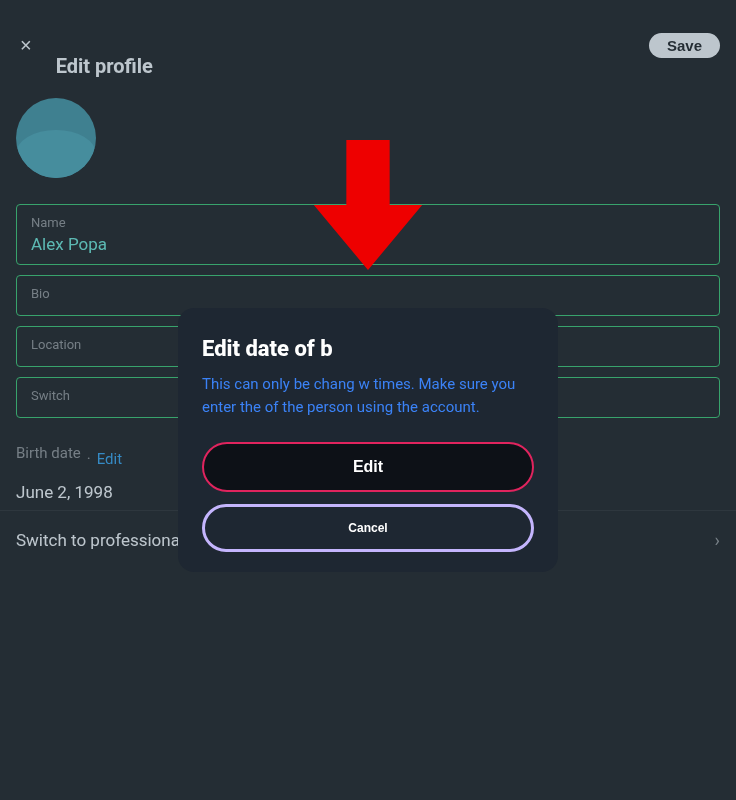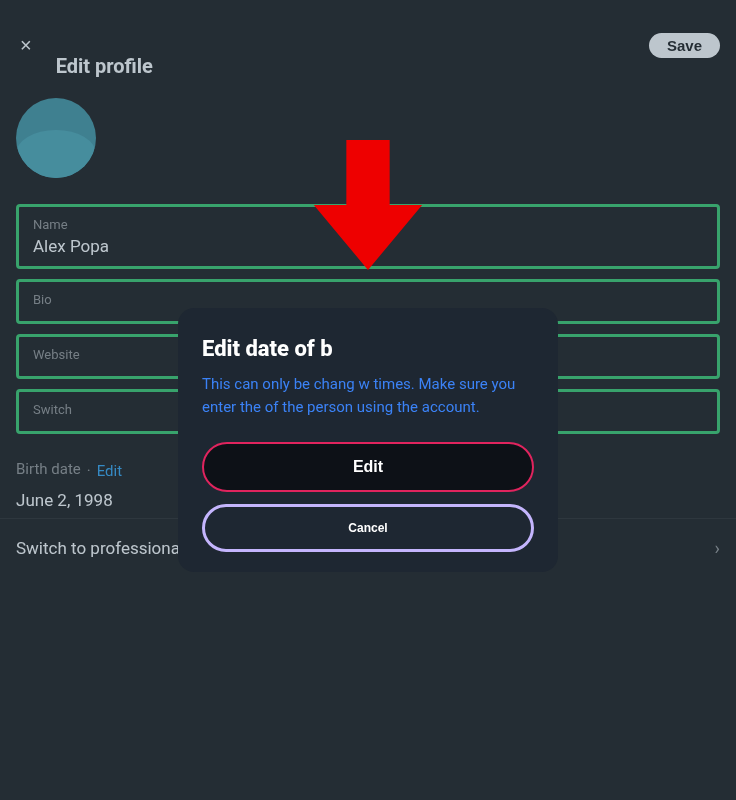--- a/index.html
+++ b/index.html
@@ -75,53 +75,53 @@
       width: 100%;
       height: 60%;
       background: #3aa0b0;
       border-radius: 50% 50% 0 0;
       position: absolute;
       bottom: 0;
     }
 
     
     .form-field {
-      border: 3px solid #22c55e;
+      border: 1px solid #22c55e;
       border-radius: 4px;
       margin: 10px 16px;
       padding: 10px 14px;
       position: relative;
       background: #000;
     }
 
     .field-label {
       font-size: 13px;
       color: #888;
       margin-bottom: 4px;
     }
 
     .field-value {
       font-size: 17px;
-      color: #ffffff;
+      color: #5eead4;
     }
 
     .field-empty {
       font-size: 17px;
       color: #000;
     }
 
     
     .birth-section {
       padding: 16px 16px 8px;
     }
 
     .birth-label {
       font-size: 15px;
       color: #888;
-      margin-bottom: 4px;
+      margin-bottom: 12px;
     }
 
     .birth-edit-link {
       color: #1d9bf0;
       cursor: pointer;
       font-size: 15px;
     }
 
     .birth-value {
       font-size: 17px;
@@ -248,21 +248,21 @@
   <div class="field-label">Name</div>
   <div class="field-value">Alex Popa</div>
 </div>
 
 <div class="form-field">
   <div class="field-label">Bio</div>
   <div class="field-empty"></div>
 </div>
 
 <div class="form-field">
-  <div class="field-label">Website</div>
+  <div class="field-label">Location</div>
   <div class="field-empty"></div>
 </div>
 
 <div class="form-field">
   <div class="field-label">Switch</div>
   <div class="field-empty"></div>
 </div>
 
 <div class="birth-section">
   <div style="display:flex; align-items:center; gap:6px;">

